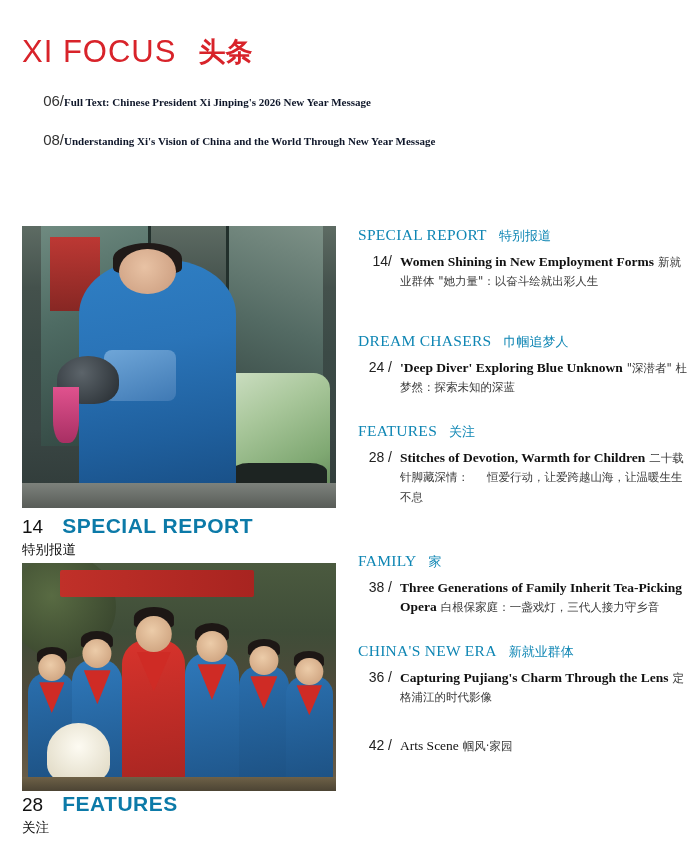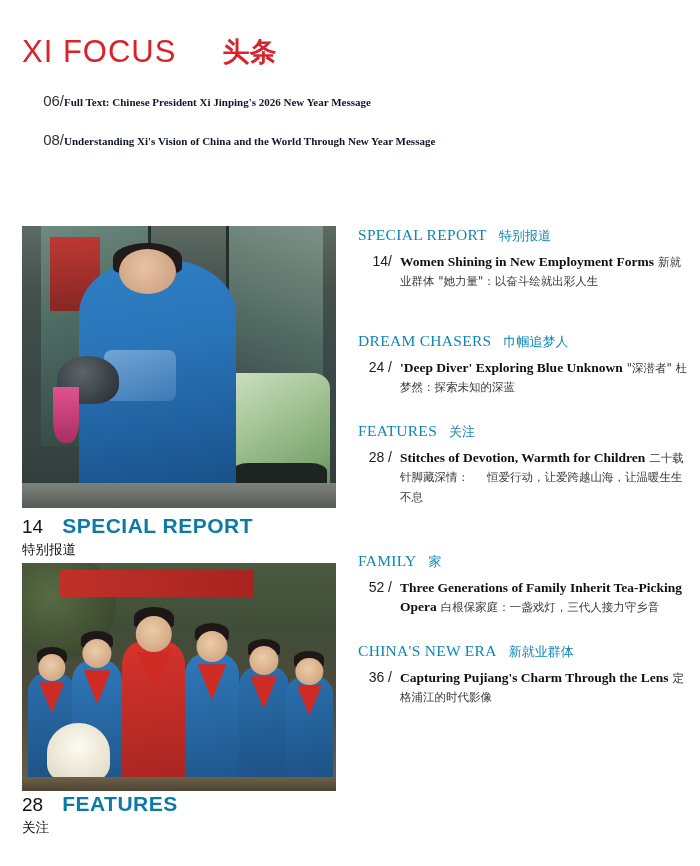--- a/index.html
+++ b/index.html
@@ -30,21 +30,20 @@
     font-size: 31px;
     letter-spacing: 1px;
     color: #d8232a;
     font-weight: 400;
   }
   .masthead .cn {
     font-family: "DejaVu Sans", sans-serif;
     font-size: 27px;
     color: #d8232a;
     font-weight: 700;
-    margin-left: 24px;
   }
 
   
   .toplist {
     position: absolute;
     left: 22px;
     top: 92px;
     width: 660px;
   }
   .toplist .row {
@@ -458,21 +457,21 @@
       </span>
     </div>
   </div>
 
   <div class="section" style="margin-top:46px;">
     <div class="sec-head">
       <span class="en">FAMILY</span>
       <span class="cn">家</span>
     </div>
     <div class="entry">
-      <span class="pg">52 /</span>
+      <span class="pg">38 /</span>
       <span class="body">
         <span class="en">Three Generations of Family Inherit Tea-Picking Opera</span>
         <span class="cn ind">白根保家庭：一盏戏灯，三代人接力守乡音</span>
       </span>
     </div>
   </div>
 
   <div class="section" style="margin-top:26px;">
     <div class="sec-head">
       <span class="en">CHINA'S NEW ERA</span>
@@ -480,14 +479,23 @@
     </div>
     <div class="entry">
       <span class="pg">36 /</span>
       <span class="body">
         <span class="en">Capturing Pujiang's Charm Through the Lens</span>
         <span class="cn ind">定格浦江的时代影像</span>
       </span>
     </div>
   </div>
 
+  <div class="section" style="margin-top:30px;">
+    <div class="entry plain">
+      <span class="pg">42 /</span>
+      <span class="body">
+        <span class="en">Arts Scene</span>
+        <span class="cn ind">帼风·家园</span>
+      </span>
+    </div>
+  </div>
 
 </div>
 
 </body></html>

